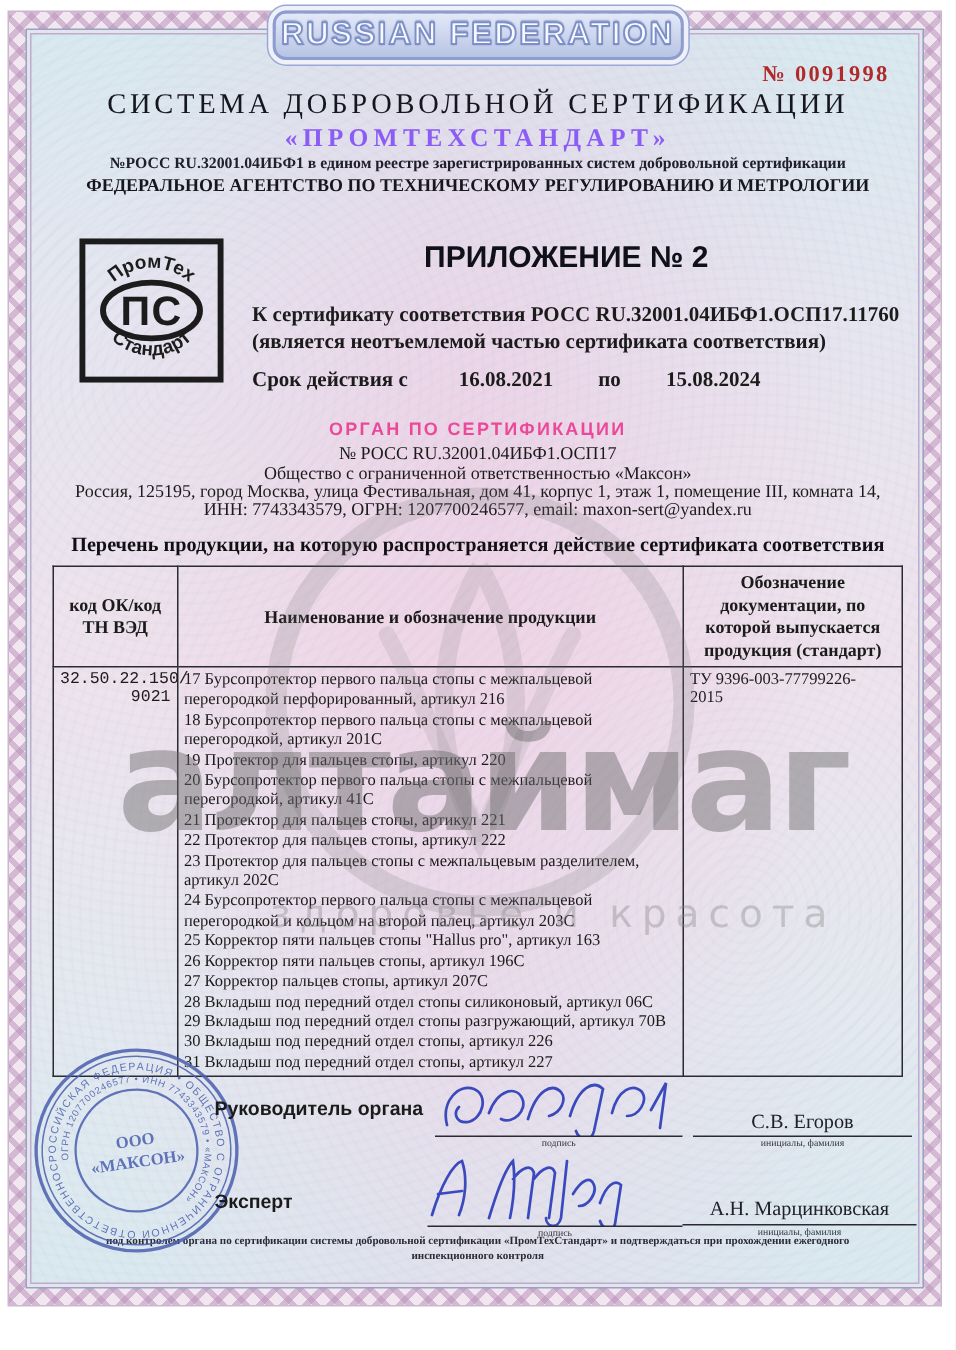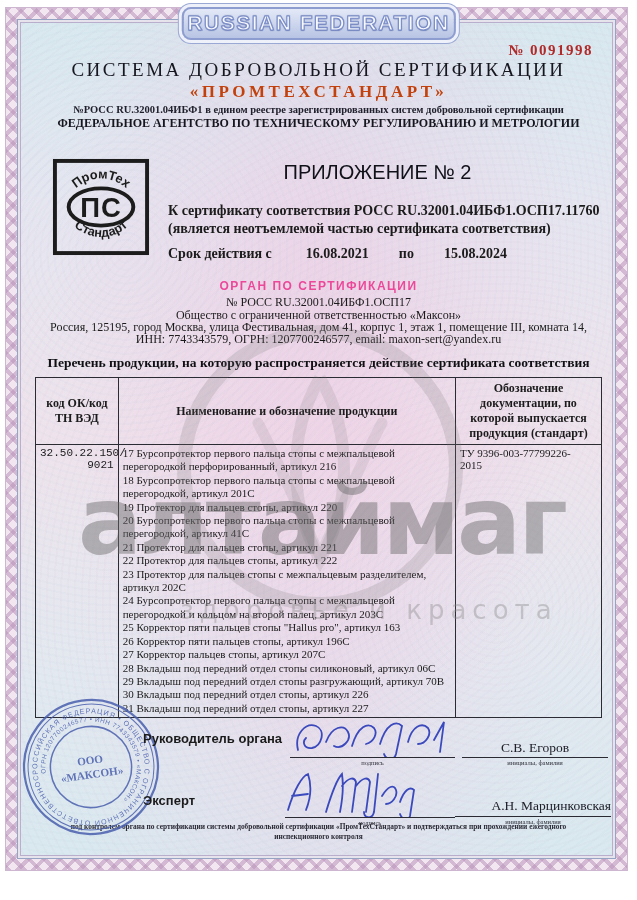--- a/index.html
+++ b/index.html
@@ -30,28 +30,28 @@
     padding:2px 4px 3px;z-index:5;}
   .banner-text{font-family:"Liberation Sans",sans-serif;font-weight:bold;font-size:21px;letter-spacing:1.5px;
     color:#f7f9ff;-webkit-text-stroke:1.2px #7d8fc9;text-shadow:0 1px 1px rgba(90,110,170,.8),0 -1px 1px rgba(90,110,170,.6);}
 
   .doc-number{position:absolute;top:42px;right:44px;color:var(--number-red,#b02a2a);
     font-size:15px;letter-spacing:1.5px;font-weight:bold;z-index:4;}
 
   
   .t-center{position:absolute;left:30px;right:30px;text-align:center;z-index:3;}
   .sys1{top:59px;font-size:19px;font-weight:normal;letter-spacing:2.5px;color:#16161f;}
-  .sys2{top:82px;font-size:17px;font-weight:bold;letter-spacing:3.5px;color:#c2410c;}
+  .sys2{top:82px;font-size:17px;font-weight:bold;letter-spacing:3.5px;color:#8b5cf6;}
   .registry{top:104px;font-size:10.5px;font-weight:bold;color:#20202c;}
   .agency{top:116px;font-size:12px;font-weight:bold;color:#16161f;}
 
   
   .logo-box{position:absolute;left:52px;top:158px;width:98px;height:98px;z-index:3;}
   .appendix-title{position:absolute;left:165px;top:161px;width:425px;text-align:center;
-    font-family:"Liberation Sans",sans-serif;font-weight:normal;font-size:20px;color:#101018;z-index:3;}
+    font-family:"Liberation Sans",sans-serif;font-weight:bold;font-size:20px;color:#101018;z-index:3;}
   .to-cert{position:absolute;left:168px;top:203px;width:440px;font-size:14px;font-weight:600;z-index:3;}
   .to-cert-note{position:absolute;left:168px;top:221px;width:440px;font-size:14px;font-weight:600;z-index:3;}
   .validity{position:absolute;left:168px;top:246px;width:440px;font-size:14px;font-weight:600;z-index:3;}
   .validity .date1{margin-left:34px;font-weight:bold;}
   .validity .to{margin-left:30px;}
   .validity .date2{margin-left:30px;font-weight:bold;}
 
   
   .org-title{top:279px;font-family:"Liberation Sans",sans-serif;font-size:12px;font-weight:bold;letter-spacing:1.5px;color:#ec4899;}
   .org-num{top:295px;font-size:12px;}
@@ -236,19 +236,19 @@
 </div>
 
 <div class="sig-line" style="left:290px;top:757px;width:165px;"></div>
 <div class="sig-caption" style="left:290px;top:759px;width:165px;">подпись</div>
 <div class="sig-name" style="left:462px;top:740px;width:146px;">С.В. Егоров</div>
 <div class="sig-line" style="left:462px;top:757px;width:146px;"></div>
 <div class="sig-caption" style="left:462px;top:759px;width:146px;">инициалы, фамилия</div>
 
 <div class="sig-line" style="left:285px;top:817px;width:170px;"></div>
 <div class="sig-caption" style="left:285px;top:819px;width:170px;">подпись</div>
-<div class="sig-name" style="left:455px;top:798px;width:156px;text-align:right;">А.Н. Марцинковская</div>
+<div class="sig-name" style="left:455px;top:798px;width:156px;">А.Н. Марцинковская</div>
 <div class="sig-line" style="left:455px;top:816px;width:156px;"></div>
 <div class="sig-caption" style="left:455px;top:818px;width:156px;">инициалы, фамилия</div>
 
 <div class="footer-note">
   <div>под контролем органа по сертификации системы добровольной сертификации «ПромТехСтандарт» и подтверждаться при прохождении ежегодного инспекционного контроля</div>
 </div>
 
 </body></html>

